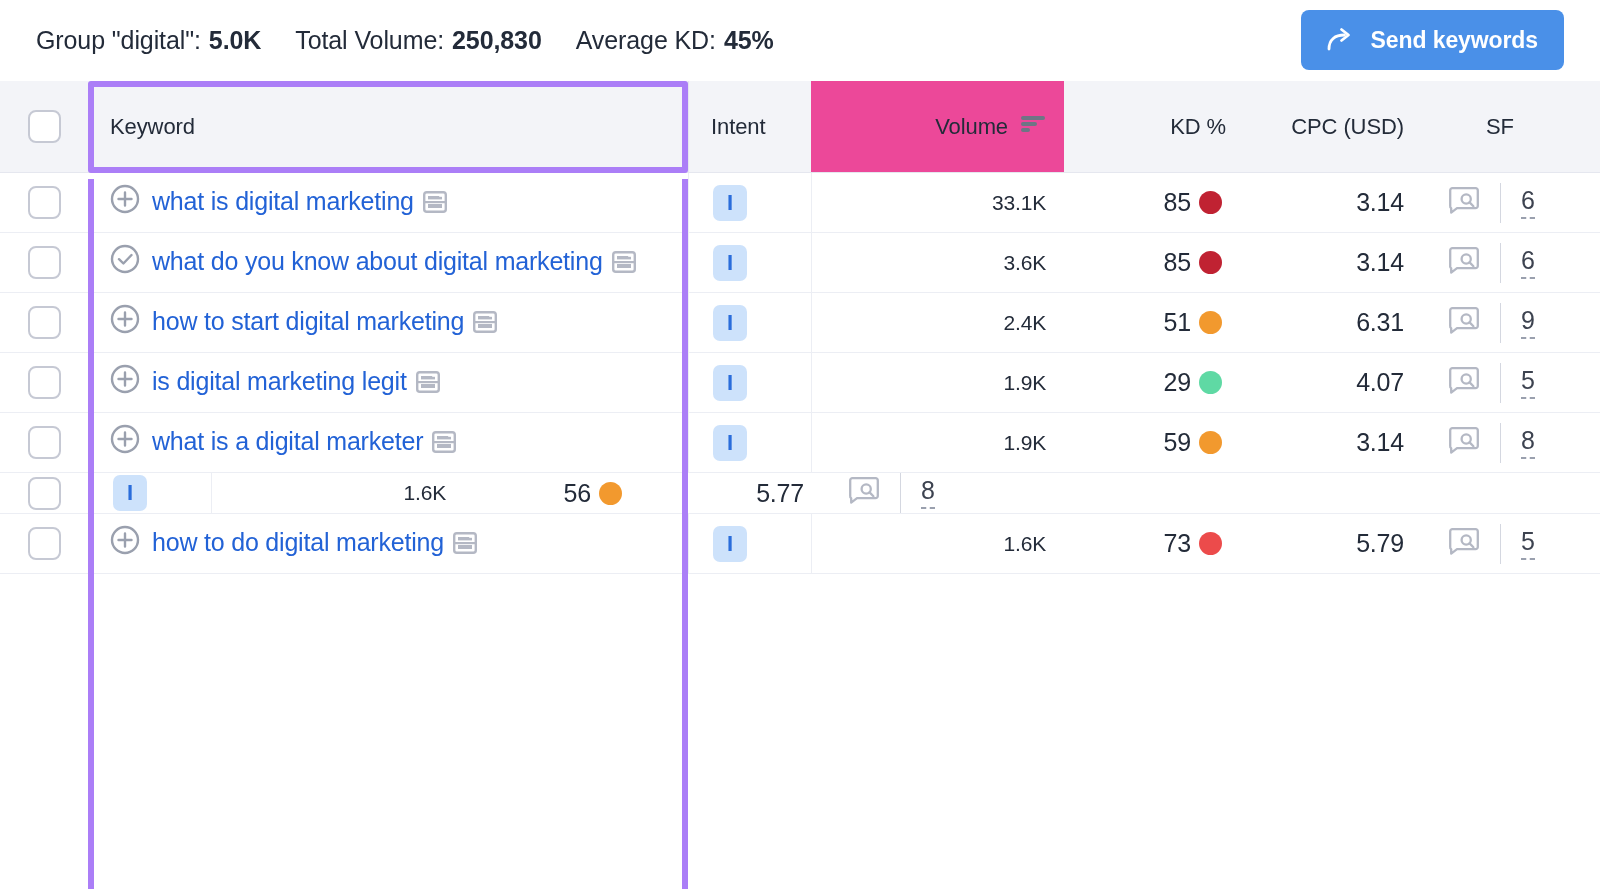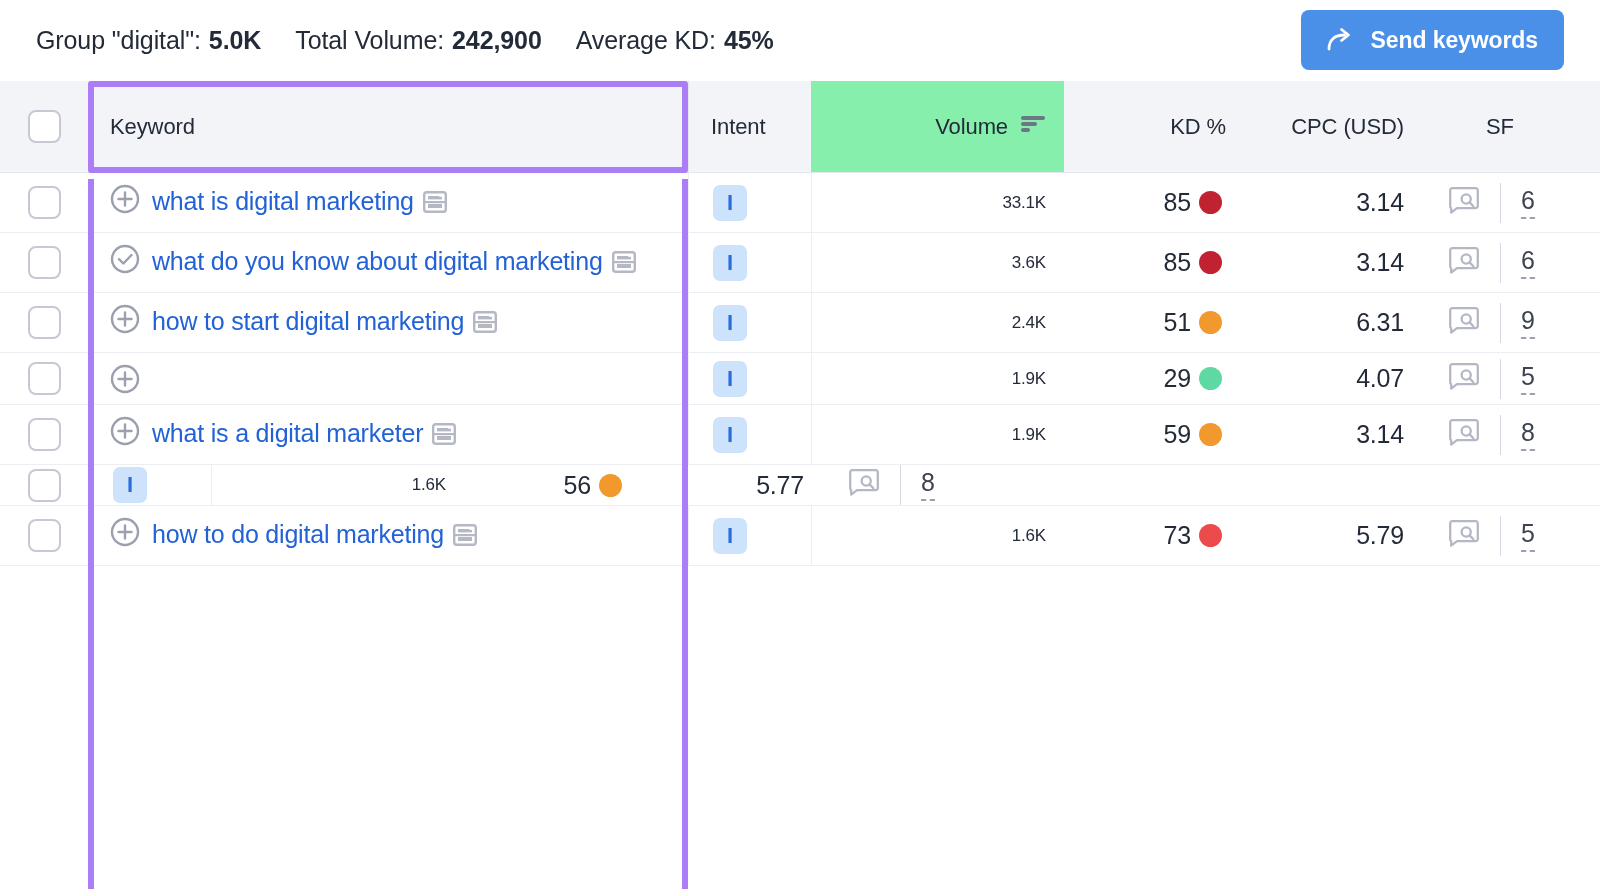--- a/index.html
+++ b/index.html
@@ -85,21 +85,21 @@
     display: flex;
     align-items: center;
     padding: 0 18px;
   }
   .thead .cell {
     font-size: 22px;
     color: #232b39;
     font-weight: 400;
     letter-spacing: -0.1px;
   }
-  .thead .c-vol { background: #86efac; justify-content: flex-end; gap: 12px; }
+  .thead .c-vol { background: #ec4899; justify-content: flex-end; gap: 12px; }
   .thead .c-intent { border-left: 1px solid #e5e7ef; justify-content: flex-start; padding-left: 22px;}
   .thead .c-kd,
   .thead .c-cpc { justify-content: flex-end; }
   .thead .c-sf  { justify-content: center; padding-right: 40px; }
   .thead .c-kw  { padding-left: 22px; }
 
   
   .c-check { justify-content: center; }
   .checkbox {
     width: 33px; height: 33px;
@@ -147,21 +147,21 @@
     align-items: center;
     justify-content: center;
     font-size: 22px;
     font-weight: 700;
     cursor: pointer;
   }
 
   
   .tbody .c-vol {
     justify-content: flex-end;
-    font-size: 17px;
+    font-size: 21px;
     letter-spacing: -0.2px;
     border-left: 1px solid #eceef4;
   }
   .tbody .c-kd {
     justify-content: flex-end;
     gap: 8px;
     font-size: 25px;
     letter-spacing: -0.2px;
     padding-right: 22px;
   }
@@ -218,21 +218,21 @@
 <body>
 
 <div class="topbar">
   <div class="summary">
     <span class="stat">
       <span class="stat-label">Group "digital":</span>
       <span class="stat-value">5.0K</span>
     </span>
     <span class="stat">
       <span class="stat-label">Total Volume:</span>
-      <span class="stat-value">242,900</span>
+      <span class="stat-value">250,830</span>
     </span>
     <span class="stat">
       <span class="stat-label">Average KD:</span>
       <span class="stat-value">45%</span>
     </span>
   </div>
 
   <button class="send-btn">
     <span class="ico">
       <svg width="30" height="26" viewBox="0 0 30 26" fill="none">
@@ -404,20 +404,27 @@
       <div class="row">
         <div class="cell c-check">
           <div class="checkbox"></div>
         </div>
         <div class="cell c-kw">
           <div class="kw-wrap">
             <span class="kw-state-icon"><span><svg width="30" height="30" viewBox="0 0 30 30">
                   <circle cx="15" cy="15" r="13" fill="none" stroke="#9aa0ae" stroke-width="2.4"></circle>
                   <path d="M15 8.5 V21.5 M8.5 15 H21.5" stroke="#9aa0ae" stroke-width="2.4" stroke-linecap="round"></path>
                 </svg></span></span>
+            <span class="kw-text">is digital marketing legit<span class="serp-ico"><svg width="24" height="22" viewBox="0 0 24 22">
+                  <rect x="1.2" y="1.2" width="21.6" height="19.6" rx="2.6" fill="none" stroke="#b4b8c4" stroke-width="2.4"></rect>
+                  <rect x="5" y="5" width="14" height="3.4" fill="#b4b8c4"></rect>
+                  <rect x="16.2" y="3.6" width="4" height="2.2" fill="#ffffff"></rect>
+                  <rect x="5" y="13" width="14" height="4" fill="#b4b8c4"></rect>
+                  <rect x="1.2" y="10" width="21.6" height="2.2" fill="#b4b8c4"></rect>
+                </svg></span></span>
           </div>
         </div>
         <div class="cell c-intent">
           <span class="intent-badge">I</span>
         </div>
         <div class="cell c-vol">1.9K</div>
         <div class="cell c-kd">
           <span>29</span>
           <span class="kd-dot" style="background:#5fd9a4"></span>
         </div>

